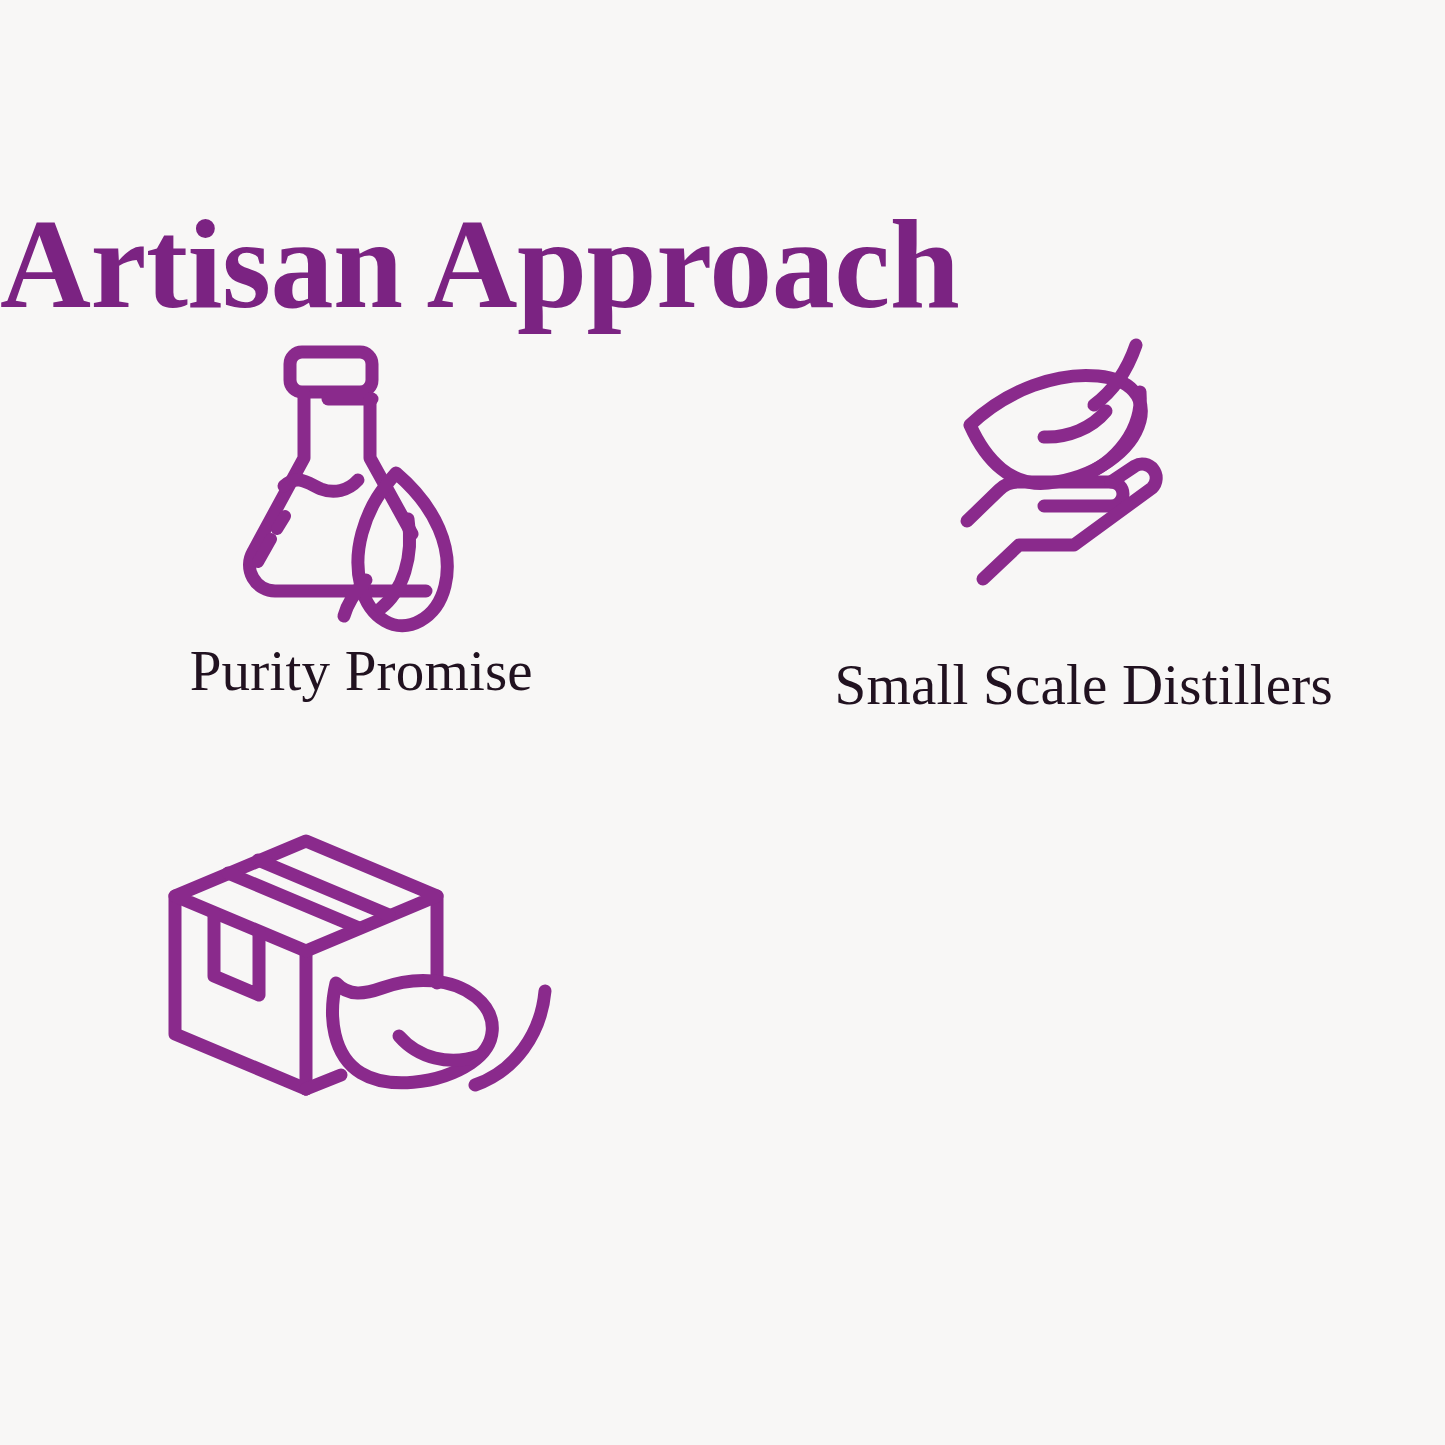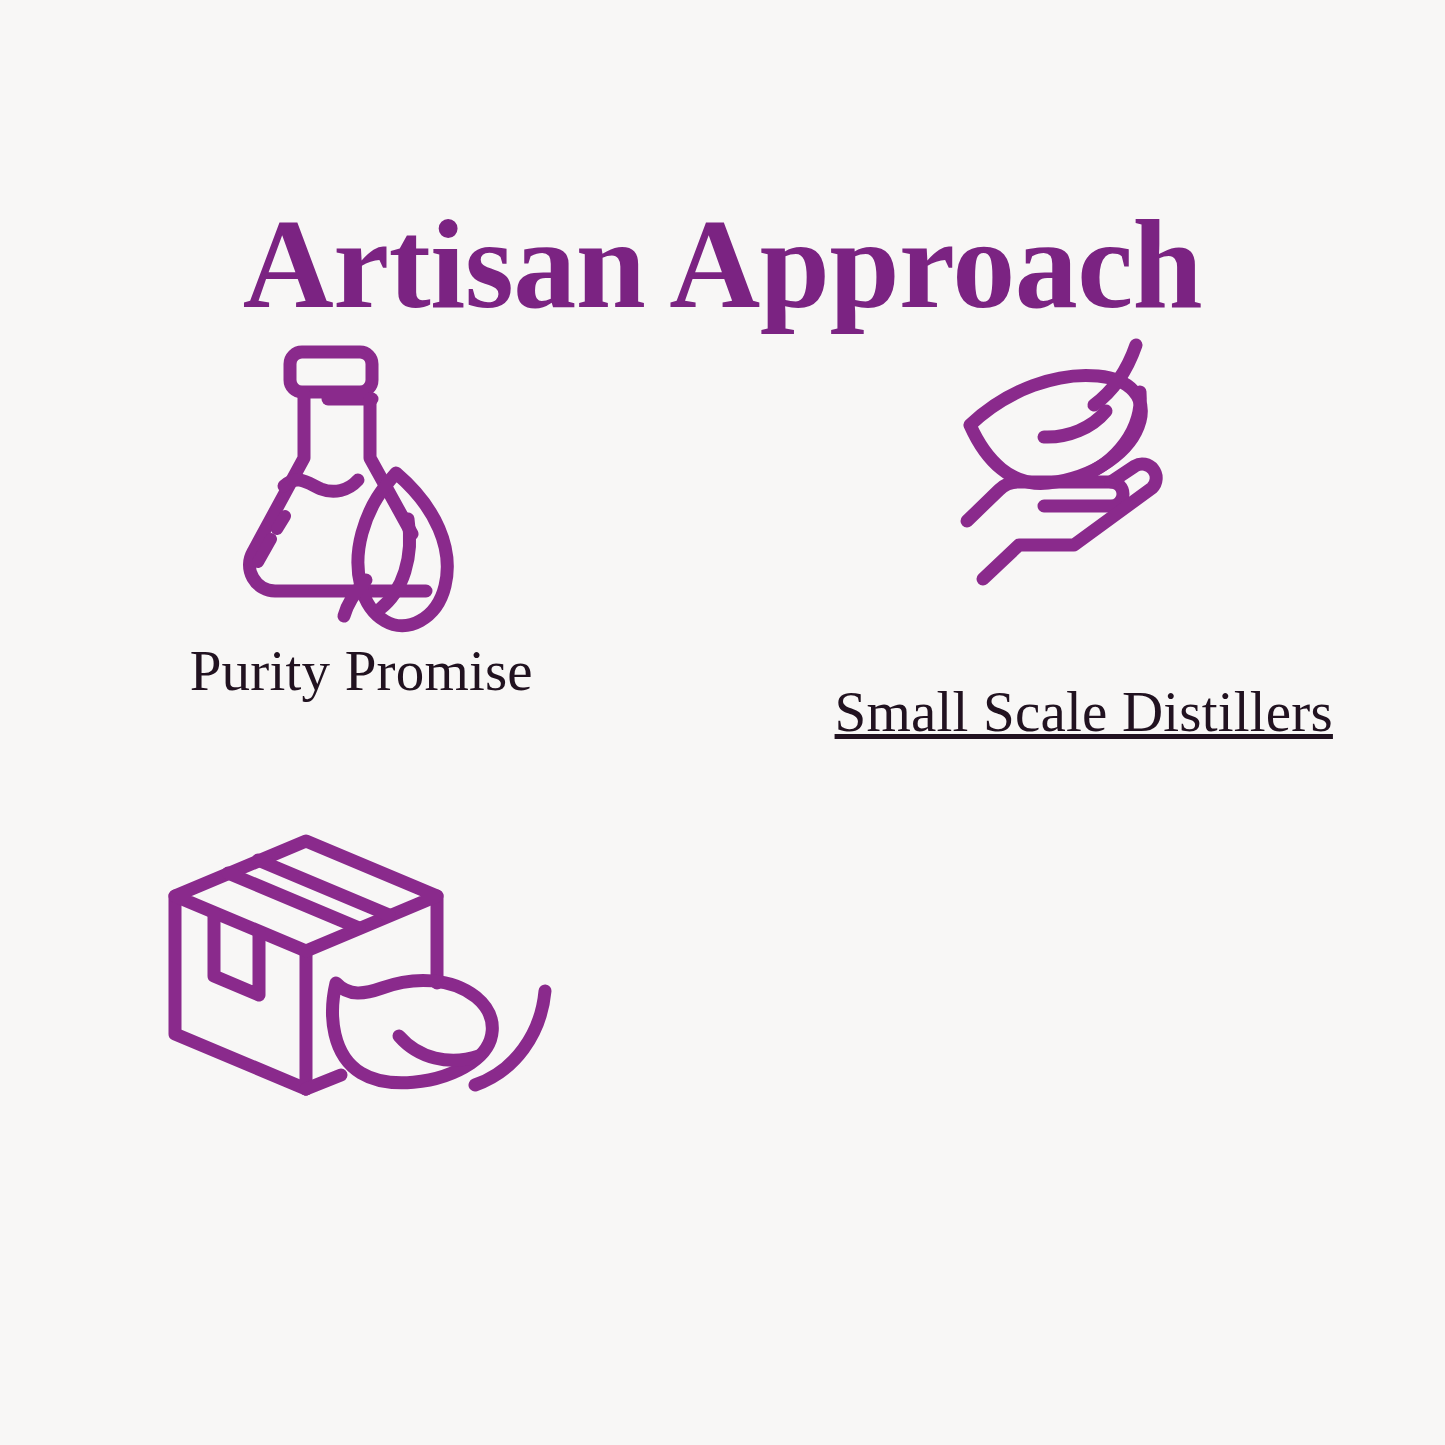--- a/index.html
+++ b/index.html
@@ -21,21 +21,20 @@
     background: #f8f7f6;
     box-sizing: border-box;
   }
 
   
   .title {
     position: absolute;
     top: 112px;
     left: 0;
     width: 1445px;
-    text-align: center;
     color: #7b2382;
     font-family: "Liberation Serif", "DejaVu Serif", serif;
     font-weight: bold;
     font-size: 126px;
     line-height: 1.1;
     letter-spacing: -0.5px;
     white-space: nowrap;
   }
 
   
@@ -79,21 +78,21 @@
     font-size: 57px;
     line-height: 1.08;
     letter-spacing: 0.2px;
     white-space: pre-line;
   }
 
   
   .cell.r1 .icon-wrap { height: 300px; }
   .cell.r1 .cell-label { margin-top: 10px; }
   .cell.r2 .icon-wrap { height: 262px; }
-  .cell.r2 .cell-label { margin-top: 89px; text-decoration: underline; }
+  .cell.r2 .cell-label { margin-top: 62px; }
 
   .stroke {
     fill: none;
     stroke: #8a2a8c;
     stroke-width: 13;
     stroke-linecap: round;
     stroke-linejoin: round;
   }
   .stroke-thin {
     fill: none;

